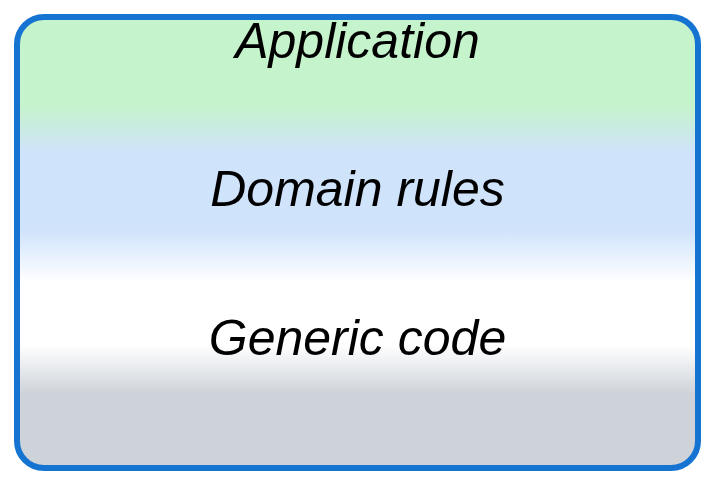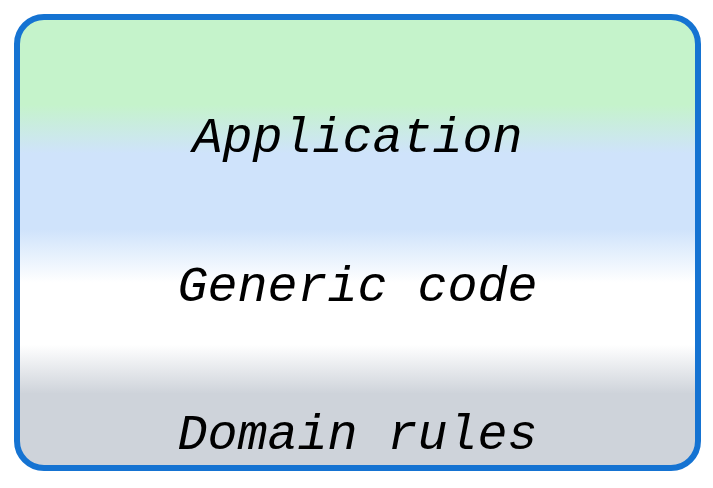--- a/index.html
+++ b/index.html
@@ -26,41 +26,40 @@
     box-sizing: border-box;
     border: 6px solid #1573d2;
     border-radius: 30px;
     display: flex;
     flex-direction: column;
     
   }
   .layer {
     flex: 1 1 0;
     display: flex;
-    align-items: flex-end;
+    align-items: flex-start;
     justify-content: center;
-    font-family: Liberation Mono, monospace;
   }
   .layer .label {
     font-style: italic;
     font-size: 50px;
     line-height: 1;
     color: #000000;
     white-space: nowrap;
     transform: translateY(-4px);
   }
 </style>
 </head>
 <body>
 
 <div class="stage">
   <div class="panel" id="panel" style="border-color: rgb(21, 115, 210); background: linear-gradient(rgb(197, 243, 203) 0%, rgb(197, 243, 203) 19%, rgb(207, 227, 251) 30%, rgb(207, 227, 251) 47%, rgb(255, 255, 255) 59%, rgb(255, 255, 255) 73%, rgb(206, 211, 218) 84%, rgb(206, 211, 218) 100%);">
     <div class="layer">
       <span class="label">Application</span>
     </div>
     <div class="layer">
-      <span class="label">Generic code</span>
+      <span class="label">Domain rules</span>
     </div>
     <div class="layer">
-      <span class="label">Domain rules</span>
+      <span class="label">Generic code</span>
     </div>
   </div>
 </div>
 
 </body></html>

